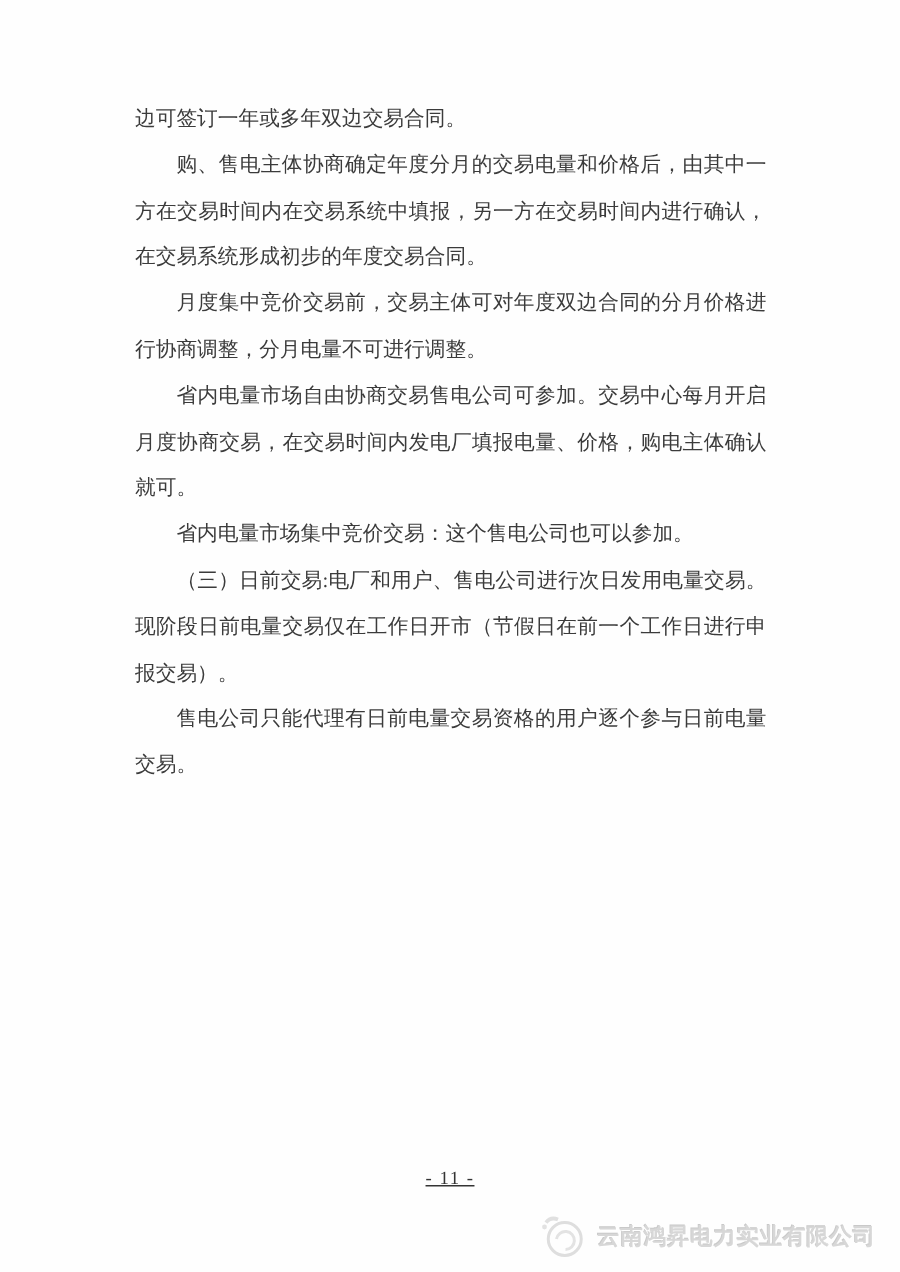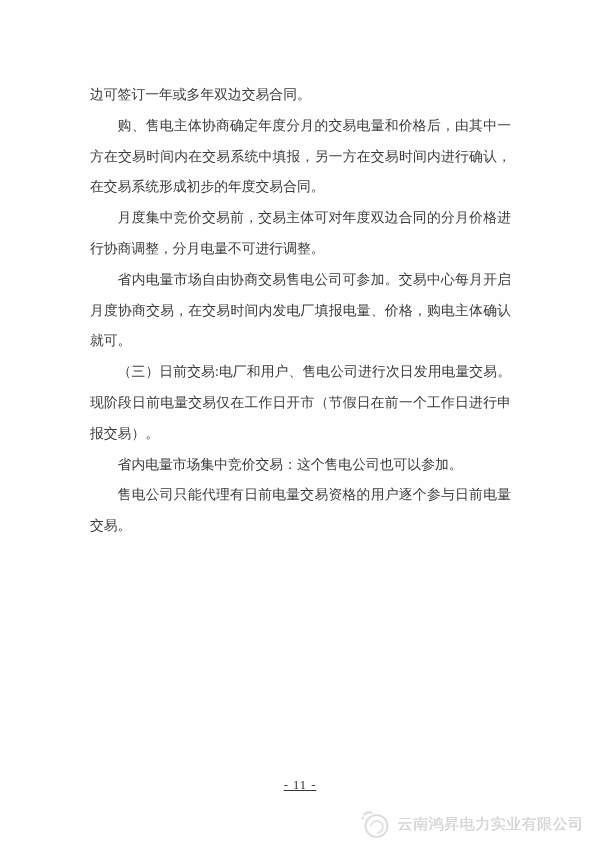--- a/index.html
+++ b/index.html
@@ -15,21 +15,21 @@
     font-family: "Liberation Serif", "DejaVu Serif", serif;
   }
   .page {
     position: absolute;
     inset: 0;
     background: var(--bg, #fefefe);
   }
   .text-block {
     position: absolute;
     left: 90px;
-    top: 80px;
+    top: 64px;
     width: 421px;
     font-size: 13.8px;
     line-height: 30.8px;
     color: var(--text, #3b3b3b);
     text-align: justify;
     text-justify: inter-ideograph;
     filter: blur(0.25px);
   }
   .para {
     margin: 0;
@@ -62,40 +62,40 @@
   }
   .wm-logo {
     display: inline-flex;
     width: 32px;
     height: 34px;
     align-items: center;
     justify-content: center;
   }
   .wm-text {
     font-family: "Liberation Sans", "DejaVu Sans", sans-serif;
-    font-weight: 400;
+    font-weight: 700;
     font-size: 15px;
     letter-spacing: 0.5px;
     color: var(--watermark, #d7d7d7);
     text-shadow: 1px 1px 0 #ffffff, -0.5px -0.5px 0 #c9c9c9;
     white-space: nowrap;
   }
 </style>
 </head>
 <body>
 
 <div class="page">
 
   <div class="text-block">
     <p class="para">边可签订一年或多年双边交易合同。</p>
     <p class="para indent">购、售电主体协商确定年度分月的交易电量和价格后，由其中一方在交易时间内在交易系统中填报，另一方在交易时间内进行确认，在交易系统形成初步的年度交易合同。</p>
     <p class="para indent">月度集中竞价交易前，交易主体可对年度双边合同的分月价格进行协商调整，分月电量不可进行调整。</p>
     <p class="para indent">省内电量市场自由协商交易售电公司可参加。交易中心每月开启月度协商交易，在交易时间内发电厂填报电量、价格，购电主体确认就可。</p>
+    <p class="para indent">省内电量市场集中竞价交易：这个售电公司也可以参加。</p>
     <p class="para indent">（三）日前交易:电厂和用户、售电公司进行次日发用电量交易。现阶段日前电量交易仅在工作日开市（节假日在前一个工作日进行申报交易）。</p>
-    <p class="para indent">省内电量市场集中竞价交易：这个售电公司也可以参加。</p>
     <p class="para indent">售电公司只能代理有日前电量交易资格的用户逐个参与日前电量交易。</p>
   </div>
 
   <div class="page-number">- 11 -</div>
 
   <div class="watermark">
     <span class="wm-logo">
       <svg width="32" height="34" viewBox="0 0 32 34" aria-hidden="true">
         <circle cx="17.5" cy="19" r="11" fill="none" stroke="#dedede" stroke-width="2"></circle>
         <path d="M12 19 a6 6 0 1 1 6 7" fill="none" stroke="#e3e3e3" stroke-width="2"></path>

